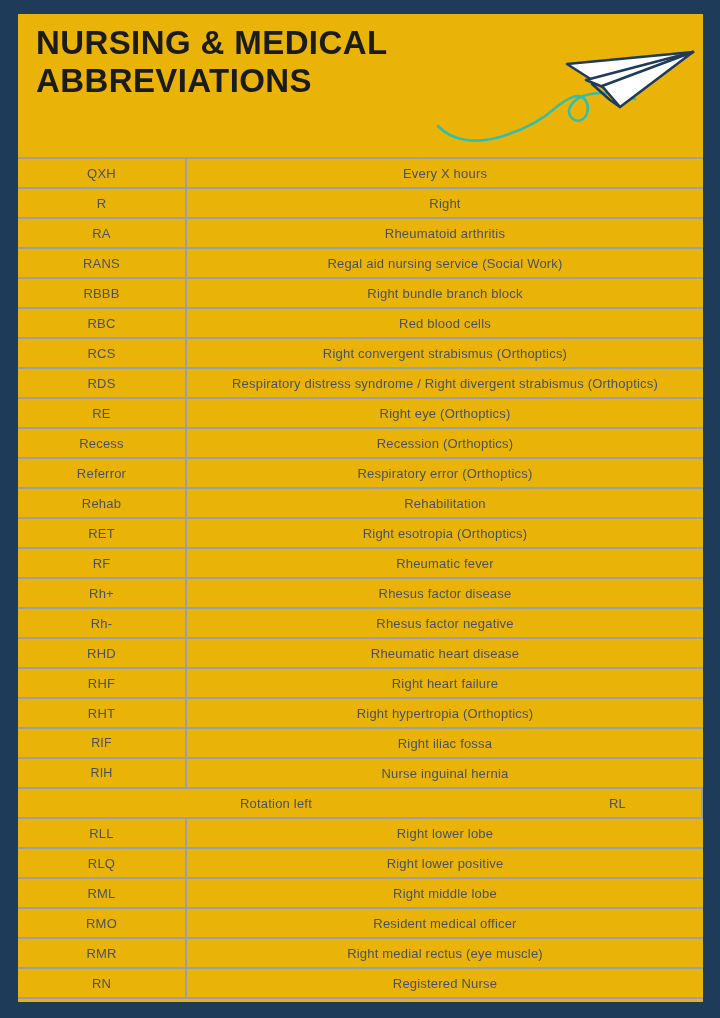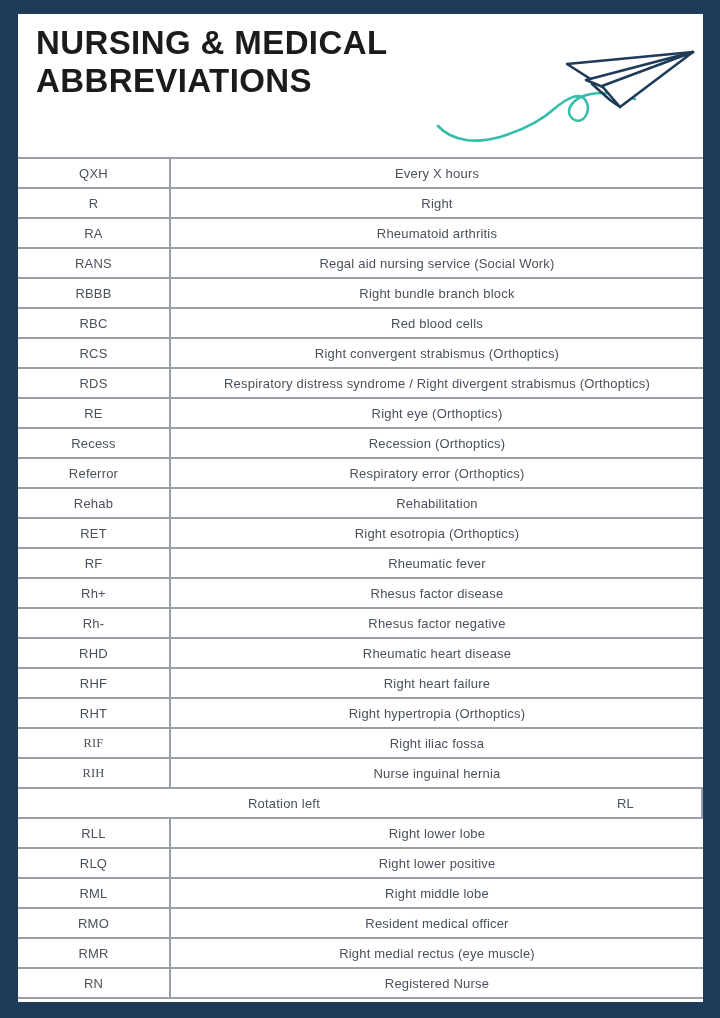--- a/index.html
+++ b/index.html
@@ -6,21 +6,21 @@
   html, body { width: 720px; height: 1018px; }
   body {
     background: #1e3b5a;
     font-family: "Liberation Sans", sans-serif;
     position: relative;
     overflow: hidden;
   }
   .page {
     position: absolute;
     left: 18px; top: 14px; right: 17px; bottom: 16px;
-    background: #ffffff;
+    background: #eab308;
   }
   .header { position: absolute; left: 0; top: 0; right: 0; height: 143px; }
   .title {
     position: absolute;
     left: 18px; top: 10px;
     font-size: 33px;
     line-height: 38px;
     font-weight: bold;
     letter-spacing: 0.4px;
     color: #1b1b1b;
@@ -43,23 +43,23 @@
   .cell {
     display: flex;
     align-items: center;
     justify-content: center;
     font-size: 13px;
     color: #4a515c;
     letter-spacing: 0.2px;
     white-space: nowrap;
     overflow: hidden;
   }
-  .abbr-cell { width: 153px; border-right: 2px solid #999fa7; }
+  .abbr-cell { width: 169px; border-right: 2px solid #999fa7; }
   .meaning-cell { flex: 1; }
-  .row.mono .abbr-cell { font-family: Liberation Serif, serif; font-size: 12.5px; }
+  .row.mono .abbr-cell { font-family: Liberation Sans, sans-serif; font-size: 12.5px; }
 </style>
 </head>
 <body>
 
 <div class="page">
 
   <div class="header">
     <div class="title">
       <div>NURSING &amp; MEDICAL</div>
       <div>ABBREVIATIONS</div>

